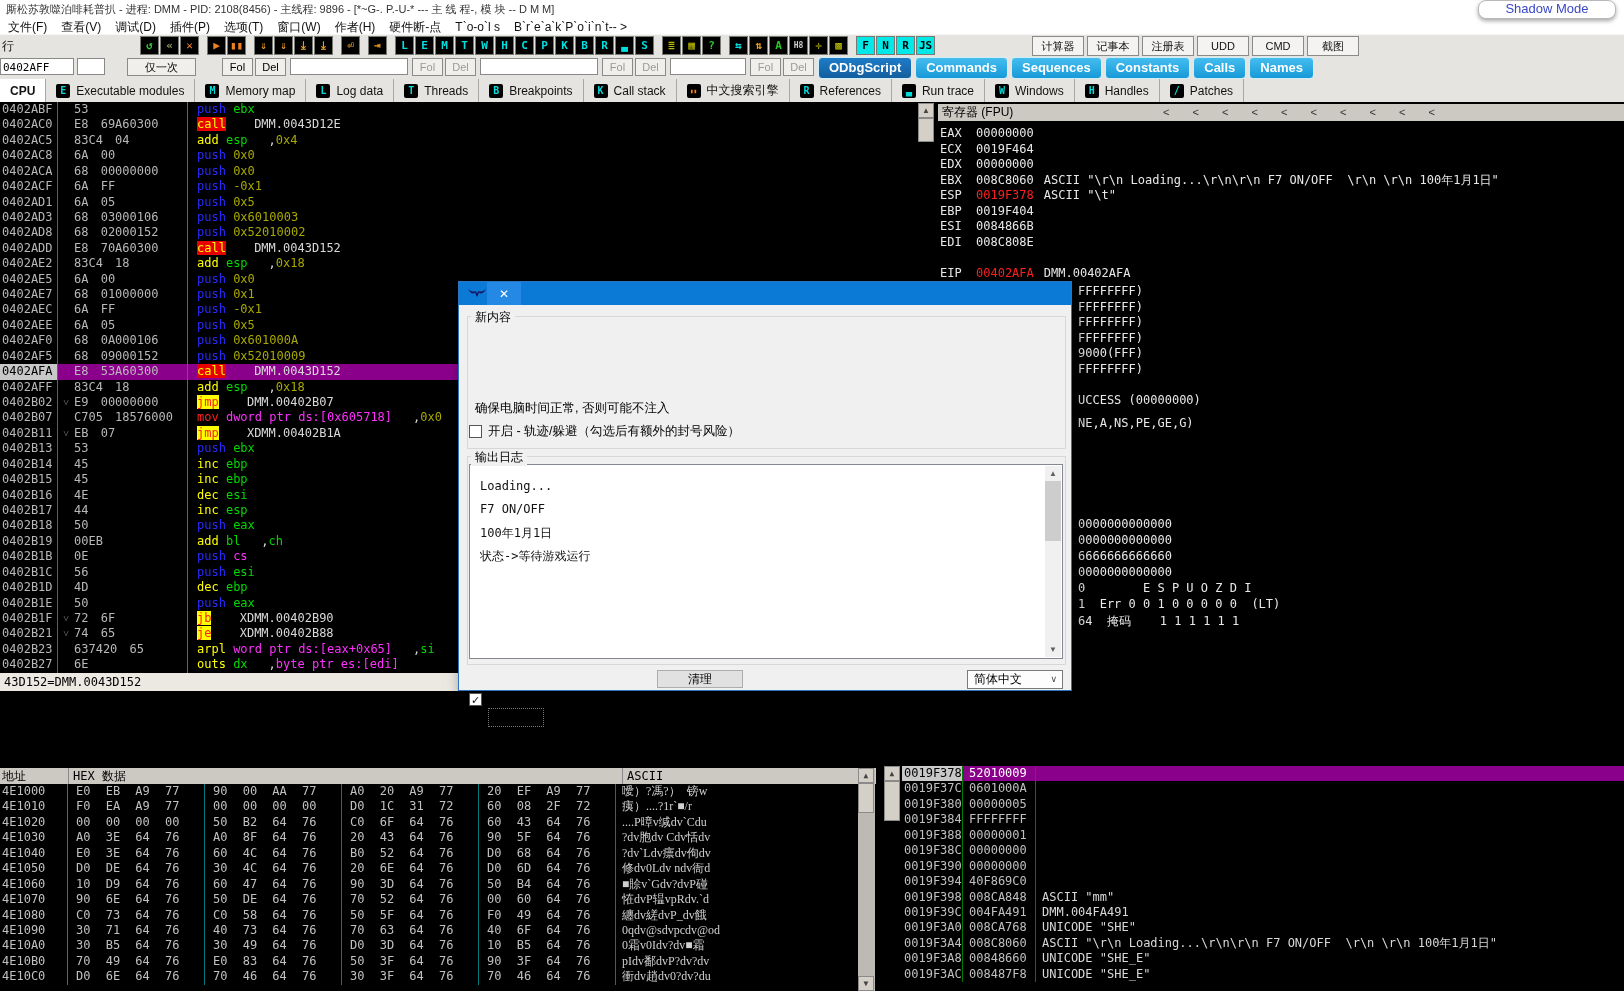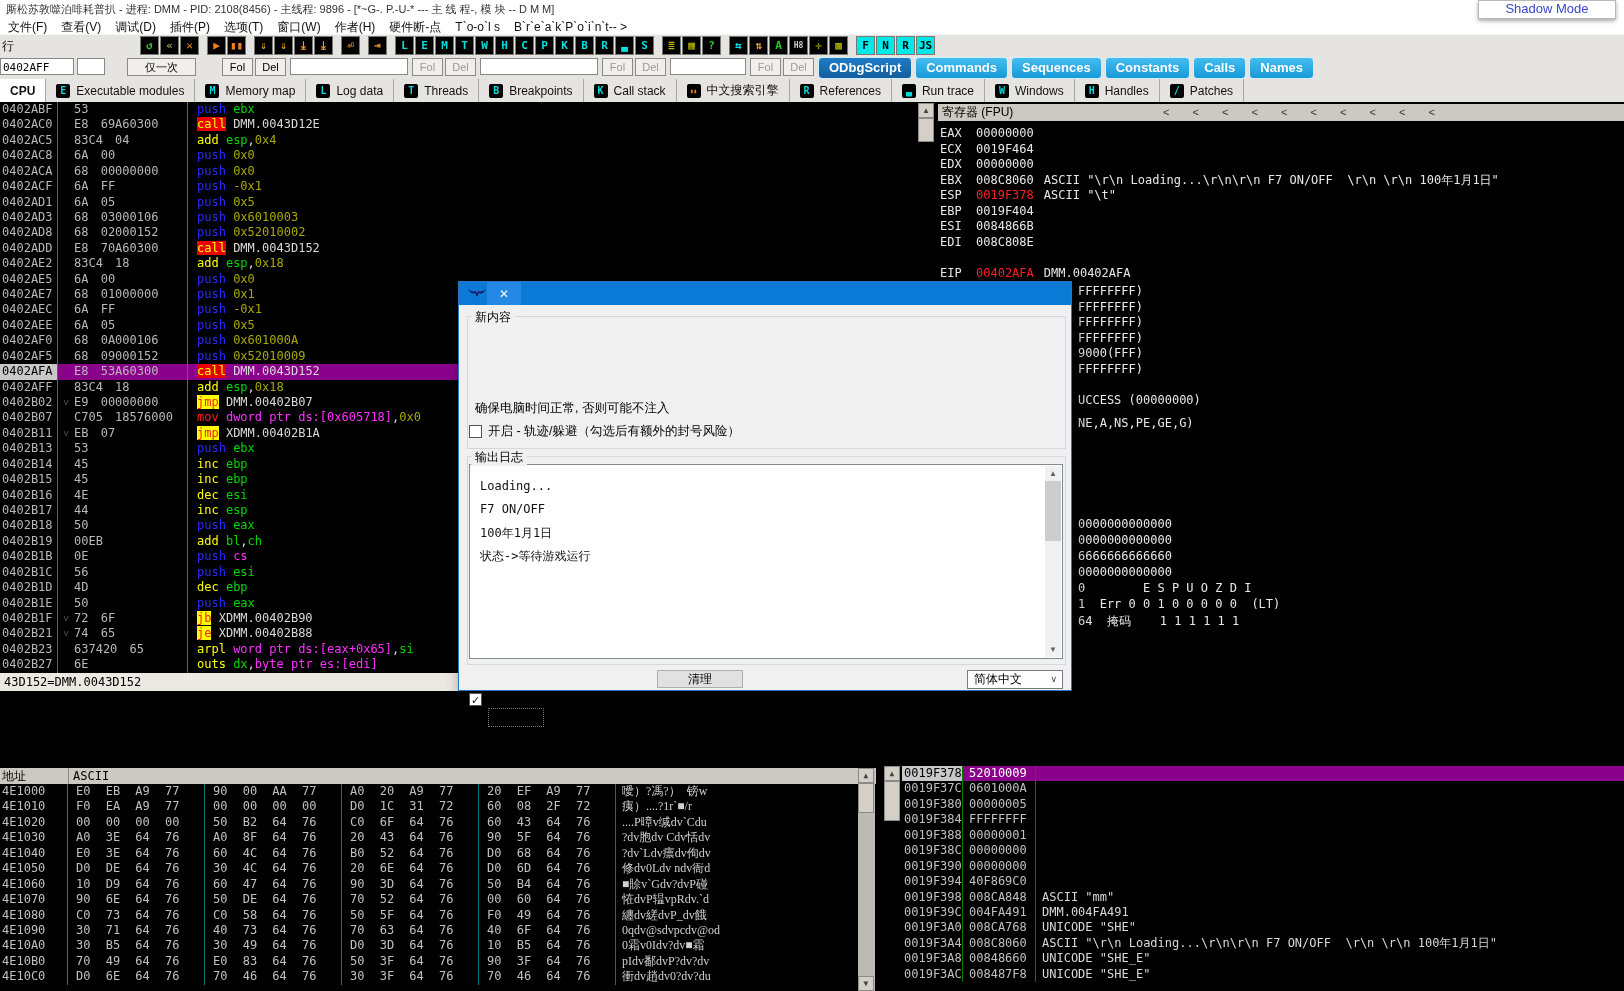--- a/index.html
+++ b/index.html
@@ -16,21 +16,21 @@
   #run-label{position:absolute;left:2px;top:3px;font-size:12px;color:#111;}
   #tb-buttons{position:absolute;left:140px;top:1px;display:flex;align-items:center;}
   .tbtn{width:19px;height:19px;background:#000;border:1px solid #7a7a74;margin-right:1px;
     font-size:11px;font-weight:bold;display:flex;align-items:center;justify-content:center;
     font-family:"DejaVu Sans Mono",monospace;cursor:pointer;box-sizing:border-box;}
   .tbtn.gap{margin-left:7px;}
   #tb-right{position:absolute;left:1032px;top:1px;display:flex;}
   .ubtn{min-width:42px;height:18px;background:#f4f3f1;border:1px solid #8a8a8a;margin-right:3px;
     font-size:11px;color:#111;display:flex;align-items:center;justify-content:center;padding:0 4px;cursor:pointer;}
   #shadow-btn{position:absolute;left:1478px;top:0;width:136px;height:17px;background:#fff;
-    border:1px solid #b8b8b8;border-radius:0;color:#3947c8;font-size:13px;text-align:center;
+    border:1px solid #b8b8b8;border-radius:8px;color:#3947c8;font-size:13px;text-align:center;
     line-height:16px;box-shadow:0 2px 4px rgba(0,0,0,.35);cursor:pointer;}
   #row3{position:absolute;left:0;top:56px;width:1624px;height:23px;background:#e6e4e0;}
   .r3in{position:absolute;top:2px;height:17px;background:#fff;border:1px solid #888;
     font-size:11px;line-height:17px;padding-left:2px;box-sizing:border-box;color:#000;}
   .r3btn{position:absolute;top:2px;height:18px;background:#f0efec;border:1px solid #8a8a8a;
     font-size:11px;text-align:center;line-height:17px;box-sizing:border-box;color:#000;cursor:pointer;}
   .r3btn.gray{color:#9a9a9a;}
   #script-tabs{position:absolute;left:818px;top:1px;display:flex;}
   .stab{height:20px;margin-right:3px;padding:0 10px;border-radius:4px;
     background:linear-gradient(#45bdef,#169ad8);border:1px solid #cdeefb;color:#fff;
@@ -48,21 +48,21 @@
   #disasm{position:absolute;left:0;top:102px;width:895px;height:571px;background:#000;
     font-size:12px;white-space:pre;}
   .drow{height:15.43px;line-height:15.43px;display:flex;cursor:default;}
   .drow.sel{background:#8b008b;}
   .da{width:55px;padding-left:2px;border-right:1px solid #00a400;color:#b8b8b8;box-sizing:content-box;flex:none;}
   .drow.sel .da{background:#c8c8c8;color:#000;}
   .dar{width:16px;text-align:center;color:#8a8a8a;flex:none;font-size:10px;}
   .db{width:113px;border-right:1px solid #00a400;color:#b8b8b8;word-spacing:5px;flex:none;}
   .di{padding-left:9px;color:#d8d8d8;text-align:center;}
   .tk-p{color:#2a2aff;} .tk-r{color:#00d800;} .tk-y{color:#ffff00;}
-  .tk-i{color:#a8a800;} .tk-w{color:#d8d8d8;}
+  .tk-i{color:#a8a800;} .tk-w{color:#d8d8d8;padding-left:21px;}
   .tk-c{color:#ffff00;background:#e80000;}
   .tk-j{color:#ff2020;background:#ffff00;}
   .tk-m{color:#ff2020;} .tk-mm{color:#ff30ff;} .tk-s{color:#ff30ff;}
   #info-strip{position:absolute;left:0;top:673px;width:895px;height:18px;background:#ece8e2;
     color:#000;font-size:12px;line-height:18px;padding-left:4px;box-sizing:border-box;}
   #vdiv{position:absolute;left:915px;top:691px;width:1px;height:77px;background:#8a8a8a;}
   
   #regpane{position:absolute;left:915px;top:102px;width:709px;height:638px;background:#000;}
   #reg-scroll{position:absolute;left:3px;top:1px;width:16px;height:570px;}
   .sbox{width:16px;height:15px;background:#d4d0c8;border:1px solid #8a8a8a;color:#444;
@@ -171,20 +171,28 @@
       <div class="tbtn" style="color: rgb(239, 160, 32);">⇅</div>
       <div class="tbtn" style="color: rgb(34, 204, 34);">A</div>
       <div class="tbtn" style="color: rgb(204, 204, 204); font-size: 8px;">H8</div>
       <div class="tbtn" style="color: rgb(184, 184, 0);">✛</div>
       <div class="tbtn" style="color: rgb(184, 184, 0);">▩</div>
       <div class="tbtn gap" style="color: rgb(0, 0, 0); background: rgb(0, 232, 232);">F</div>
       <div class="tbtn" style="color: rgb(0, 0, 0); background: rgb(0, 232, 232);">N</div>
       <div class="tbtn" style="color: rgb(0, 0, 0); background: rgb(0, 232, 232);">R</div>
       <div class="tbtn" style="color: rgb(0, 0, 0); background: rgb(0, 232, 232);">JS</div>
     </div>
+  <div id="tb-right">
+      <div class="ubtn">计算器</div>
+      <div class="ubtn">记事本</div>
+      <div class="ubtn">注册表</div>
+      <div class="ubtn">UDD</div>
+      <div class="ubtn">CMD</div>
+      <div class="ubtn">截图</div>
+    </div>
 </div>
 <div id="shadow-btn">Shadow Mode</div>
 <div id="row3">
   <div id="script-tabs">
       <div class="stab active">ODbgScript</div>
       <div class="stab">Commands</div>
       <div class="stab">Sequences</div>
       <div class="stab">Constants</div>
       <div class="stab">Calls</div>
       <div class="stab">Names</div>
@@ -286,20 +294,21 @@
     <div class="frag" style="top: 549px;">6666666666660</div>
     <div class="frag" style="top: 565px;">0000000000000</div>
     <div class="frag" style="top: 581px;">0        E S P U O Z D I</div>
     <div class="frag" style="top: 597px;">1  Err 0 0 1 0 0 0 0 0  (LT)</div>
     <div class="frag" style="top: 613px;">64  掩码    1 1 1 1 1 1</div>
   </div>
 
 <div id="dump" class="mono">
   <div id="dump-header">
     <span class="dh-addr">地址</span>
+    <span class="dh-hex">HEX 数据</span>
     <span class="dh-ascii">ASCII</span>
   </div>
   <div id="dump-body"><div class="hrow"><span class="ha">4E1000</span><span class="hg">E0 EB A9 77</span><span class="hg">90 00 AA 77</span><span class="hg">A0 20 A9 77</span><span class="hg">20 EF A9 77</span><span class="hascii">噯）?馮?）  镑w</span></div><div class="hrow"><span class="ha">4E1010</span><span class="hg">F0 EA A9 77</span><span class="hg">00 00 00 00</span><span class="hg">D0 1C 31 72</span><span class="hg">60 08 2F 72</span><span class="hascii">痍）....?1r`■/r</span></div><div class="hrow"><span class="ha">4E1020</span><span class="hg">00 00 00 00</span><span class="hg">50 B2 64 76</span><span class="hg">C0 6F 64 76</span><span class="hg">60 43 64 76</span><span class="hascii">....P暲v缄dv`Cdu</span></div><div class="hrow"><span class="ha">4E1030</span><span class="hg">A0 3E 64 76</span><span class="hg">A0 8F 64 76</span><span class="hg">20 43 64 76</span><span class="hg">90 5F 64 76</span><span class="hascii">?dv胞dv Cdv恬dv</span></div><div class="hrow"><span class="ha">4E1040</span><span class="hg">E0 3E 64 76</span><span class="hg">60 4C 64 76</span><span class="hg">B0 52 64 76</span><span class="hg">D0 68 64 76</span><span class="hascii">?dv`Ldv瘭dv佝dv</span></div><div class="hrow"><span class="ha">4E1050</span><span class="hg">D0 DE 64 76</span><span class="hg">30 4C 64 76</span><span class="hg">20 6E 64 76</span><span class="hg">D0 6D 64 76</span><span class="hascii">修dv0Ldv ndv衙d</span></div><div class="hrow"><span class="ha">4E1060</span><span class="hg">10 D9 64 76</span><span class="hg">60 47 64 76</span><span class="hg">90 3D 64 76</span><span class="hg">50 B4 64 76</span><span class="hascii">■賒v`Gdv?dvP碰</span></div><div class="hrow"><span class="ha">4E1070</span><span class="hg">90 6E 64 76</span><span class="hg">50 DE 64 76</span><span class="hg">70 52 64 76</span><span class="hg">00 60 64 76</span><span class="hascii">恠dvP辒vpRdv.`d</span></div><div class="hrow"><span class="ha">4E1080</span><span class="hg">C0 73 64 76</span><span class="hg">C0 58 64 76</span><span class="hg">50 5F 64 76</span><span class="hg">F0 49 64 76</span><span class="hascii">纏dv縒dvP_dv餓</span></div><div class="hrow"><span class="ha">4E1090</span><span class="hg">30 71 64 76</span><span class="hg">40 73 64 76</span><span class="hg">70 63 64 76</span><span class="hg">40 6F 64 76</span><span class="hascii">0qdv@sdvpcdv@od</span></div><div class="hrow"><span class="ha">4E10A0</span><span class="hg">30 B5 64 76</span><span class="hg">30 49 64 76</span><span class="hg">D0 3D 64 76</span><span class="hg">10 B5 64 76</span><span class="hascii">0霜v0Idv?dv■霜</span></div><div class="hrow"><span class="ha">4E10B0</span><span class="hg">70 49 64 76</span><span class="hg">E0 83 64 76</span><span class="hg">50 3F 64 76</span><span class="hg">90 3F 64 76</span><span class="hascii">pIdv鄱dvP?dv?dv</span></div><div class="hrow"><span class="ha">4E10C0</span><span class="hg">D0 6E 64 76</span><span class="hg">70 46 64 76</span><span class="hg">30 3F 64 76</span><span class="hg">70 46 64 76</span><span class="hascii">衝dv趙dv0?dv?du</span></div></div>
   <div id="dump-scroll">
     <div class="sbox">▲</div>
     <div class="sthumb" style="height:30px"></div>
     <div class="sbox" style="position:absolute;bottom:0">▼</div>
   </div>
 </div>
 

